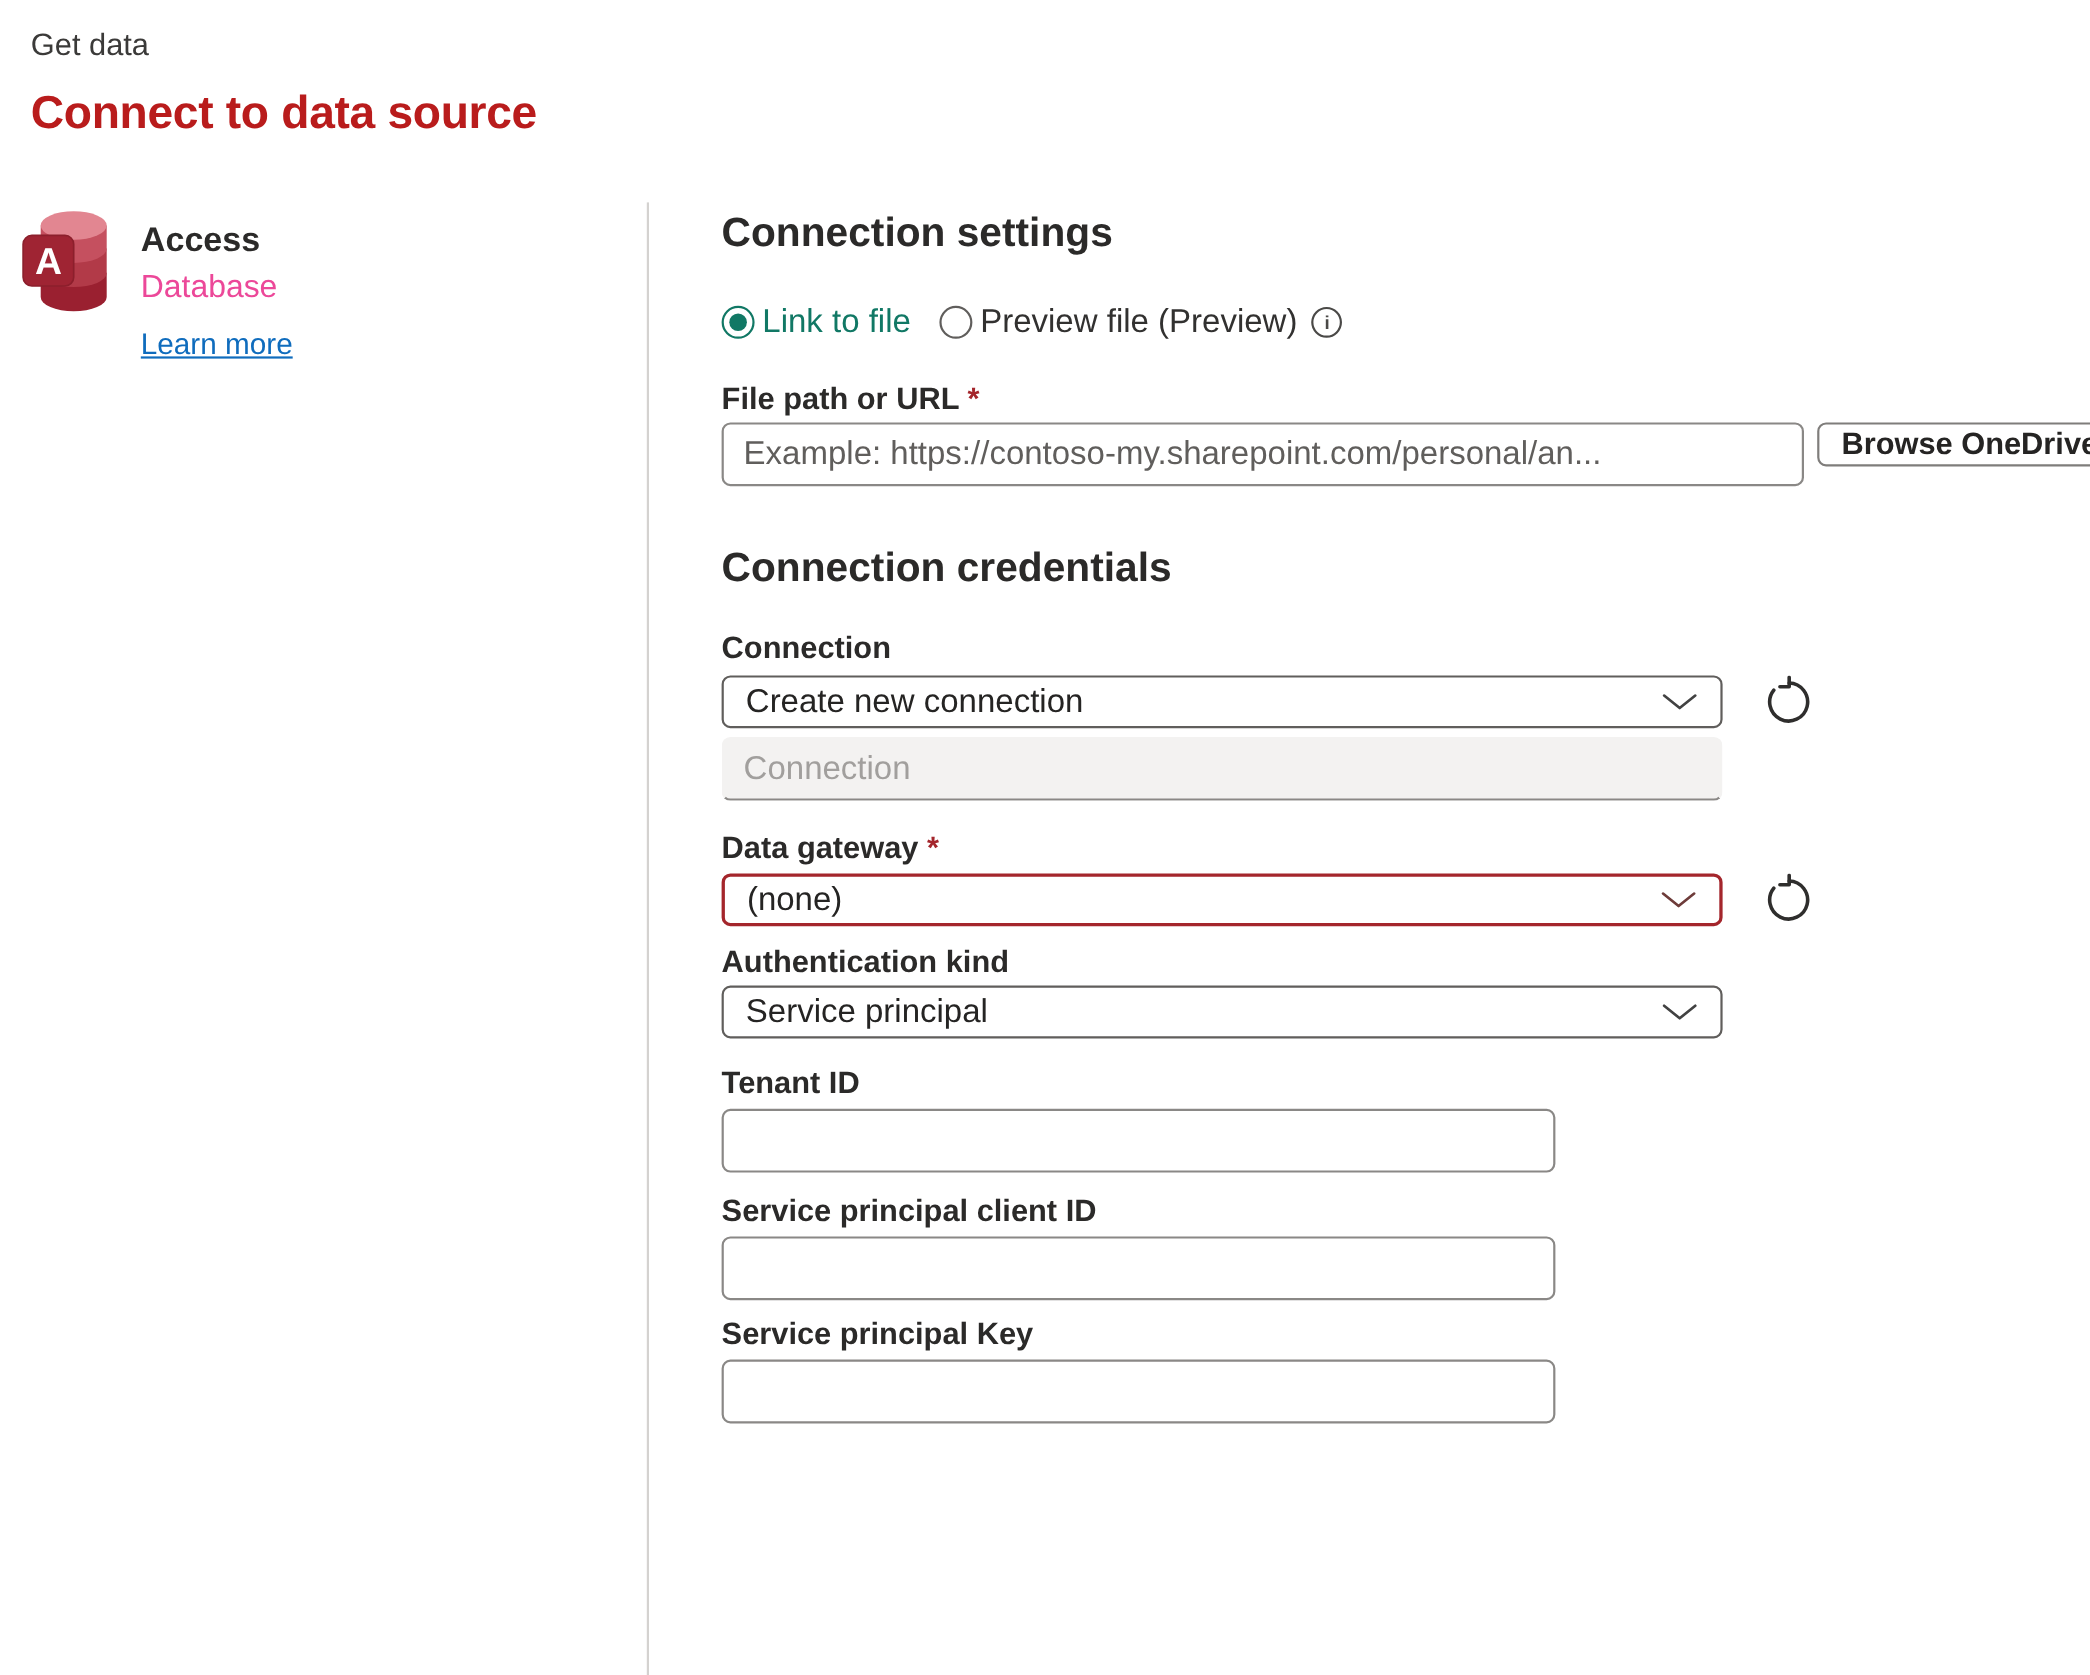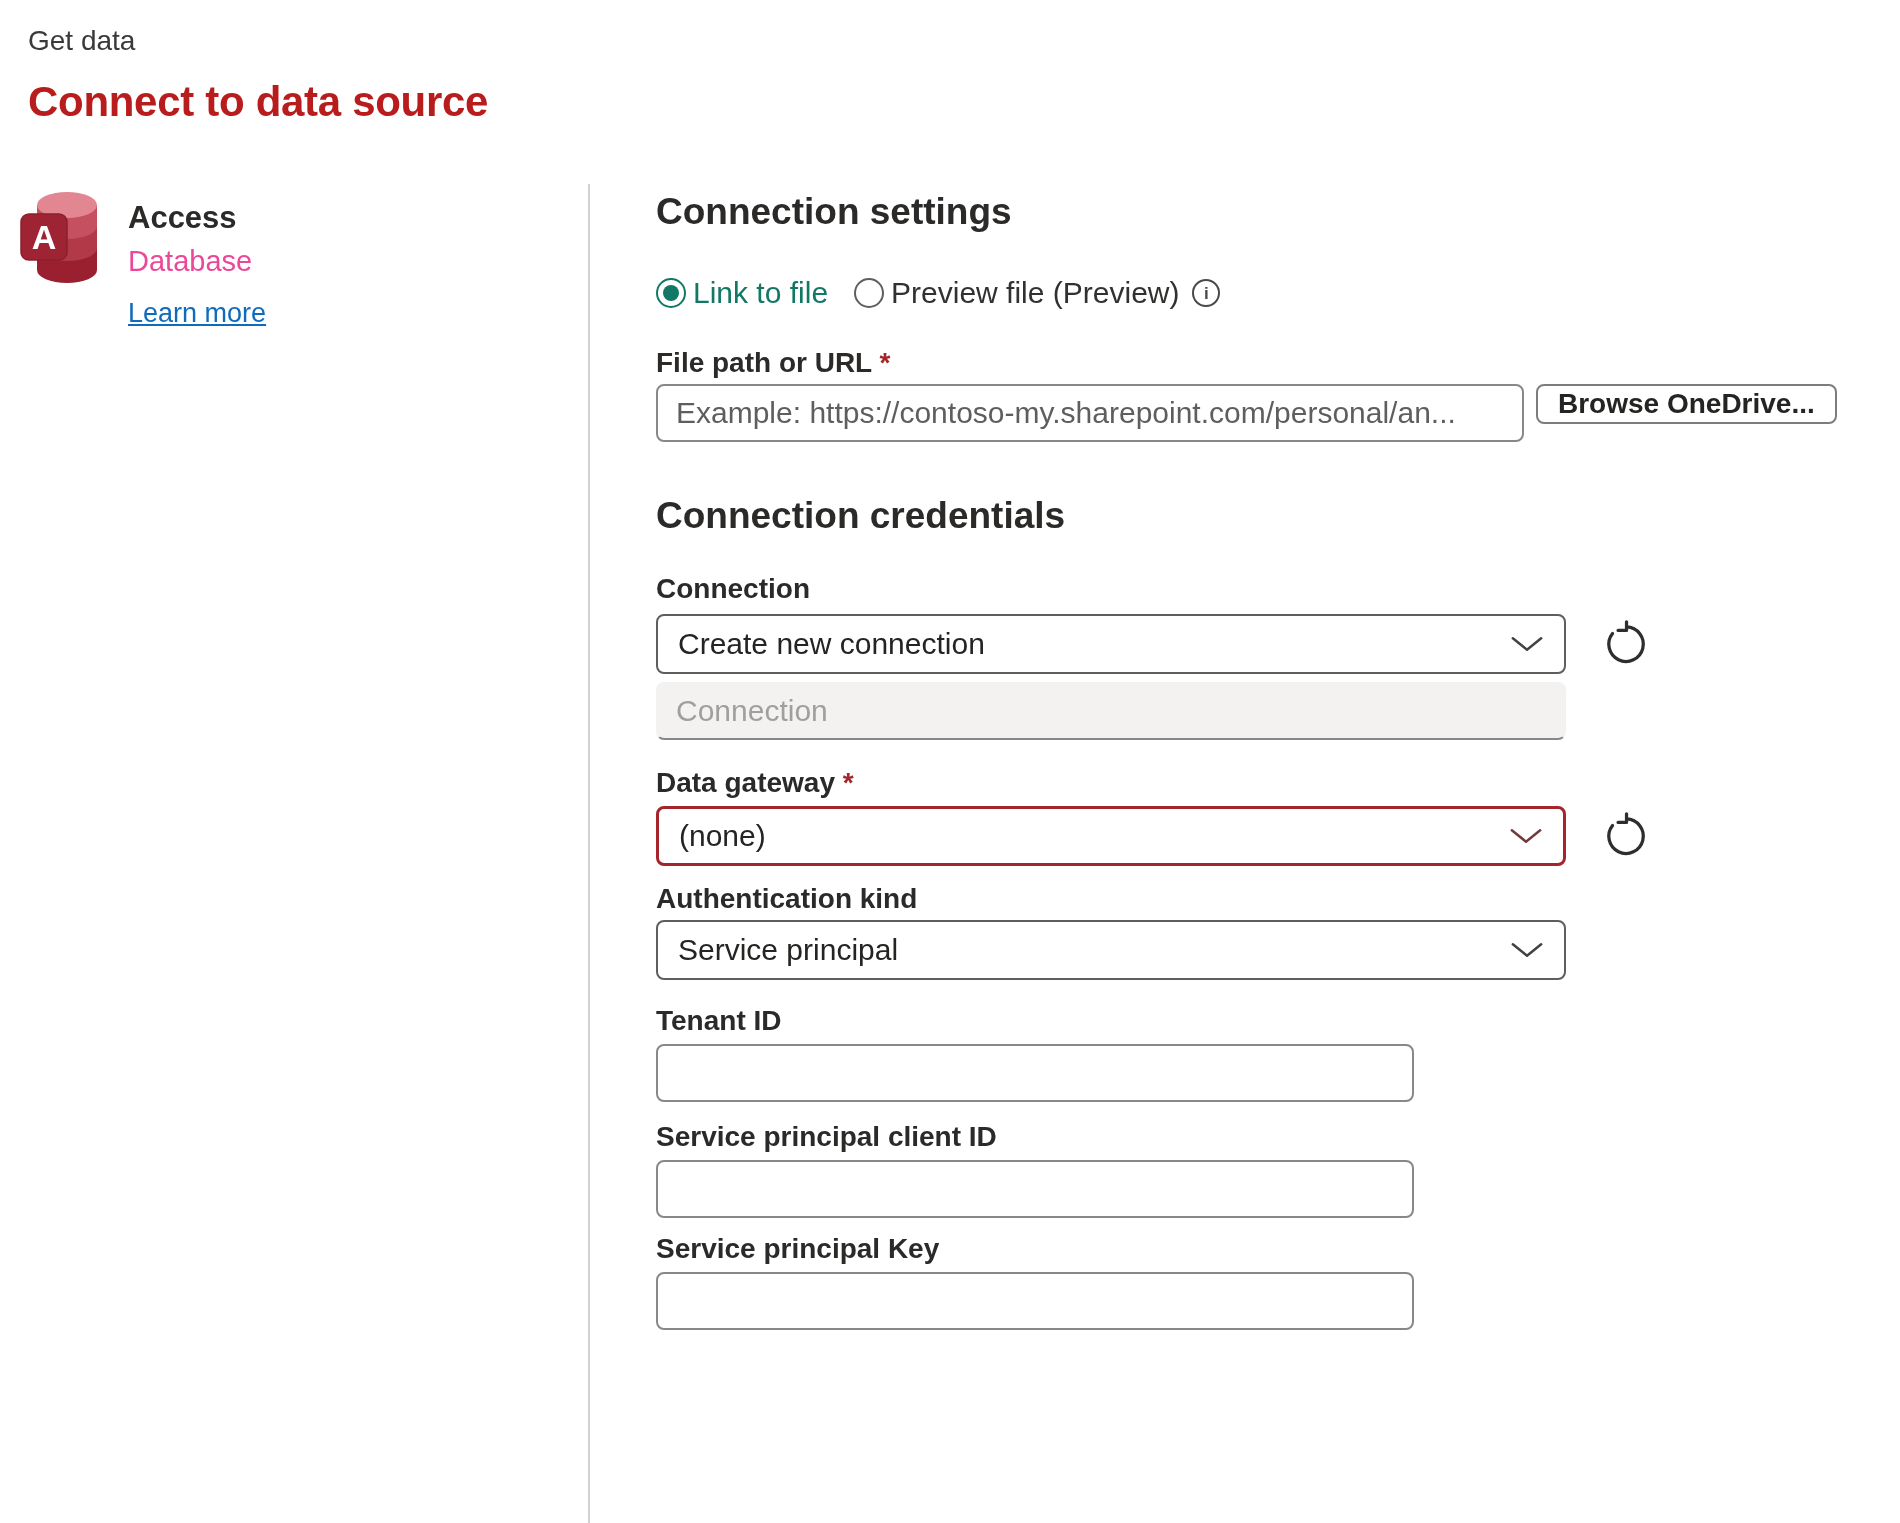--- a/index.html
+++ b/index.html
@@ -42,26 +42,26 @@
   .info-icon::after{content:"i";font-size:17px;font-weight:600;line-height:1;}
   
   .field-label{font-size:28px;line-height:34px;font-weight:600;color:#2b2a29;}
   .field-label.gray{color:#8d8b89;}
   .req{color:var(--error_red,#a4262c);font-weight:600;}
   #filepath-label{margin-top:36px;}
   .filepath-row{display:flex;align-items:stretch;margin-top:4px;}
   .textbox{height:58px;border:2px solid #8a8886;border-radius:8px;font-size:30px;padding:0 18px;
            box-sizing:border-box;font-family:inherit;color:#252423;background:#fff;outline:none;}
   .textbox::placeholder{color:#605e5c;opacity:1;}
-  .filepath-input{width:868px;flex:none;}
+  .filepath-input{width:984px;flex:none;}
   .browse-btn{height:40px;margin-left:12px;border:2px solid #7f7d7b;border-radius:8px;background:#fff;
               font-size:28px;font-weight:600;color:#252423;padding:0 20px;font-family:inherit;cursor:pointer;white-space:nowrap;}
   #connection-label{margin-top:34px;}
   .select-row{display:flex;align-items:center;margin-top:8px;}
-  .dropdown{width:910px;height:60px;border:2px solid #605e5c;border-radius:8px;background:#fff;
+  .dropdown{width:910px;height:48px;border:2px solid #605e5c;border-radius:8px;background:#fff;
             display:flex;align-items:center;justify-content:space-between;padding:0 20px;
             box-sizing:border-box;font-size:30px;color:#252423;cursor:pointer;}
   .dropdown.error-border{border:3px solid var(--error_red,#a4262c);}
   .chevron{flex:none;margin-left:12px;display:block;}
   .refresh-btn{margin-left:36px;flex:none;cursor:pointer;display:block;}
   #connection-name-label{margin-top:26px;}
   .disabled-input{display:block;width:910px;margin-top:8px;background:#f3f2f1;border:2px solid #f3f2f1;
                   border-bottom:2px solid #8a8886;color:#a19f9d;border-radius:8px;}
   .disabled-input::placeholder{color:#a19f9d;}
   #gateway-label{margin-top:26px;}

